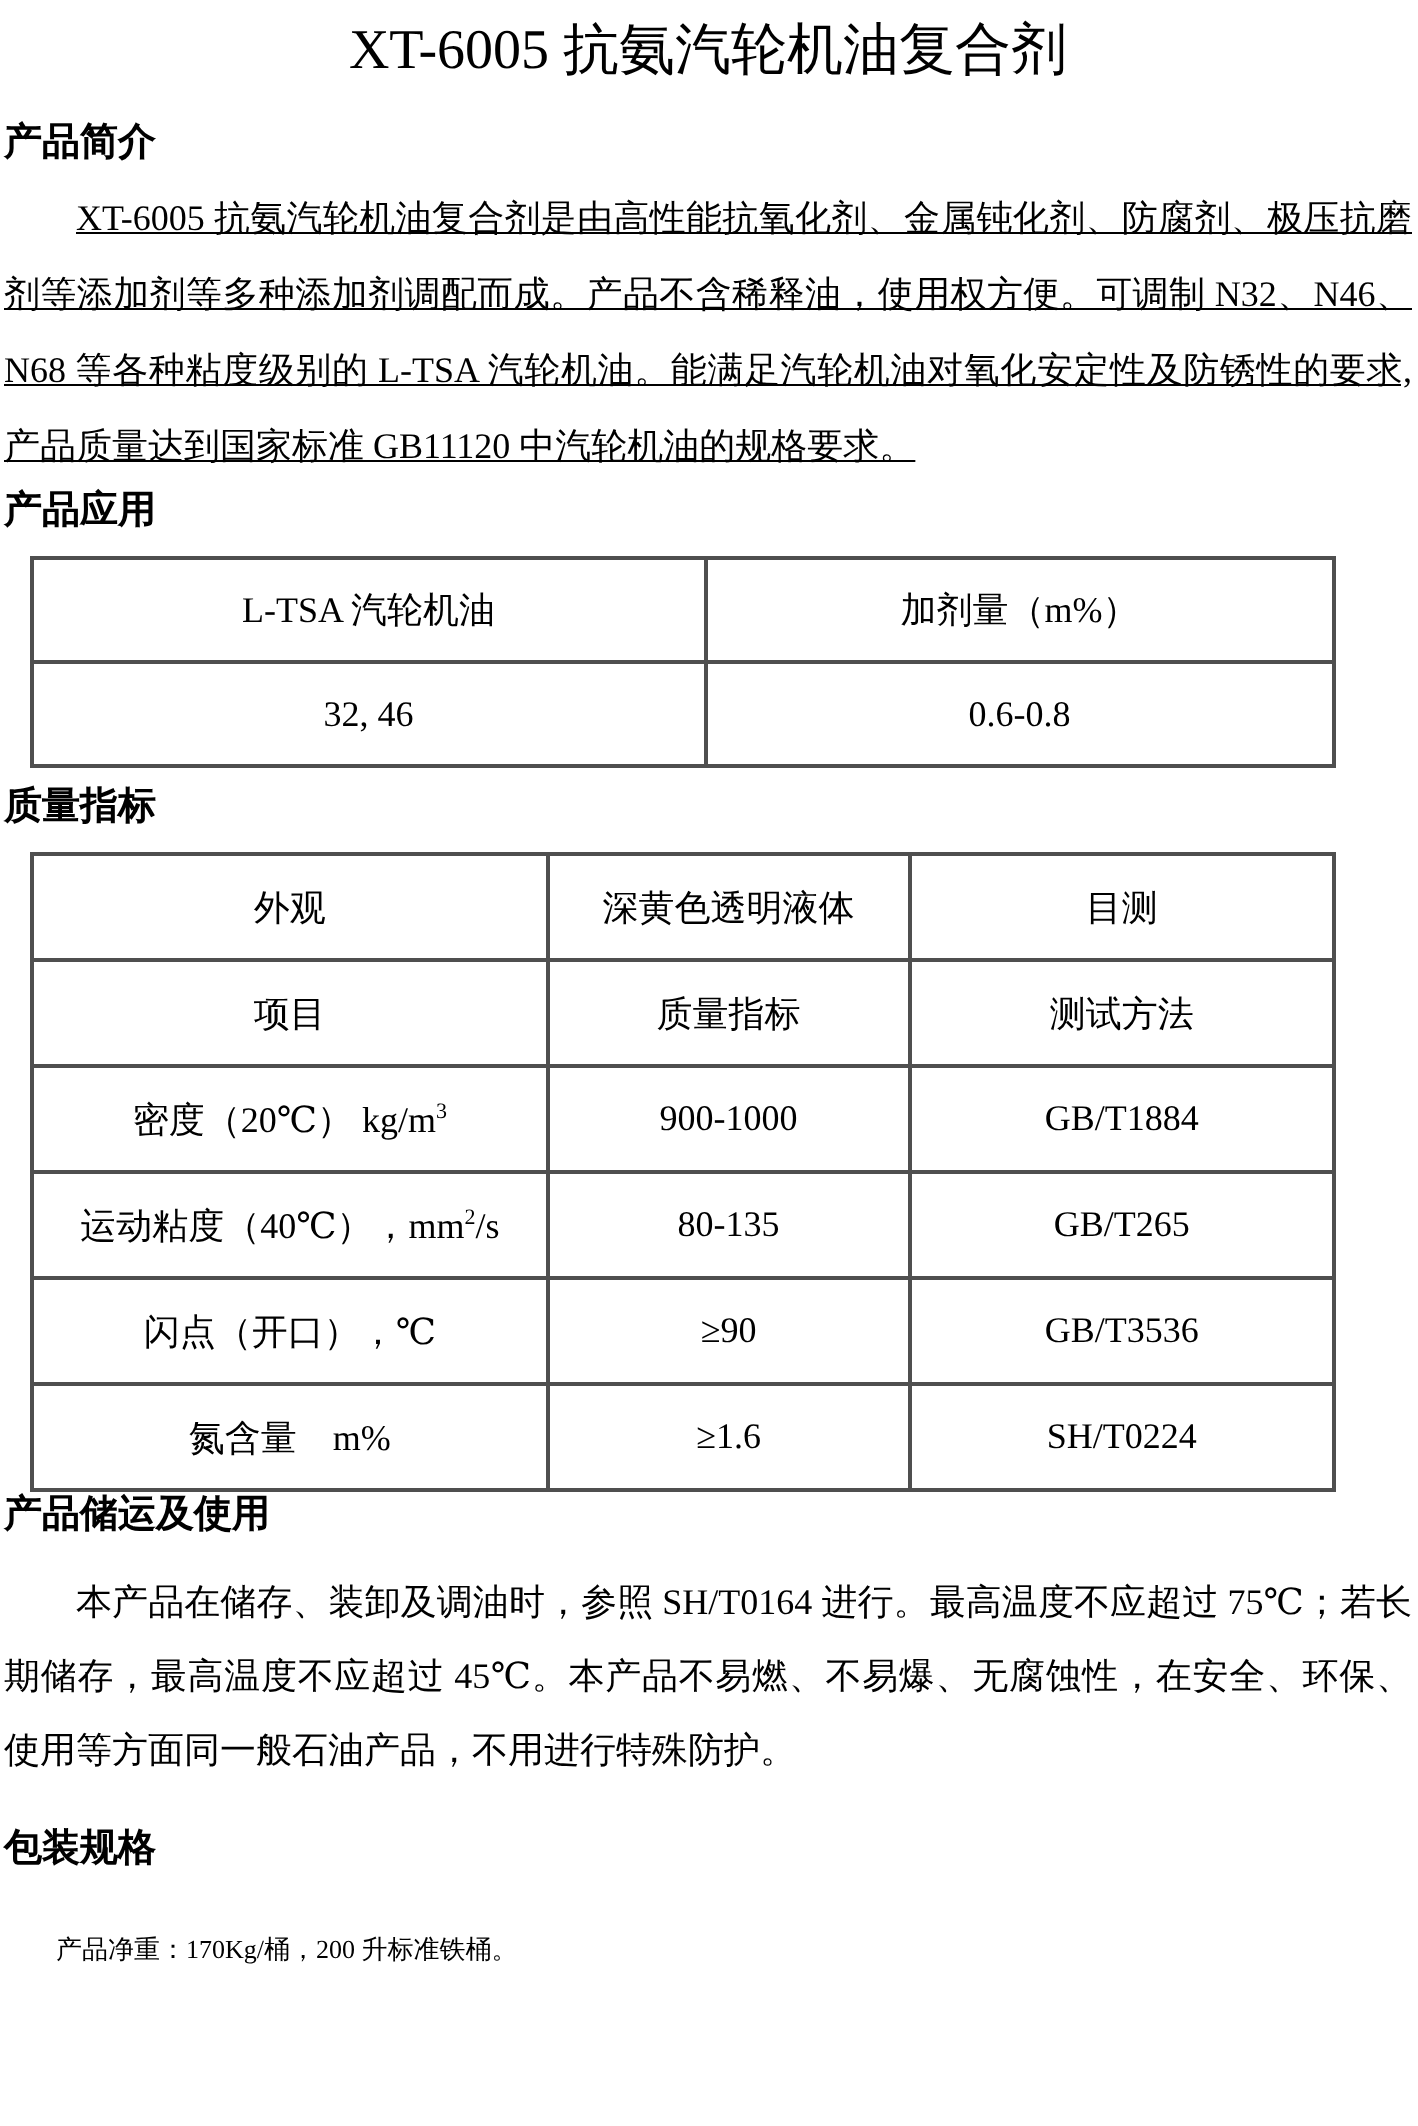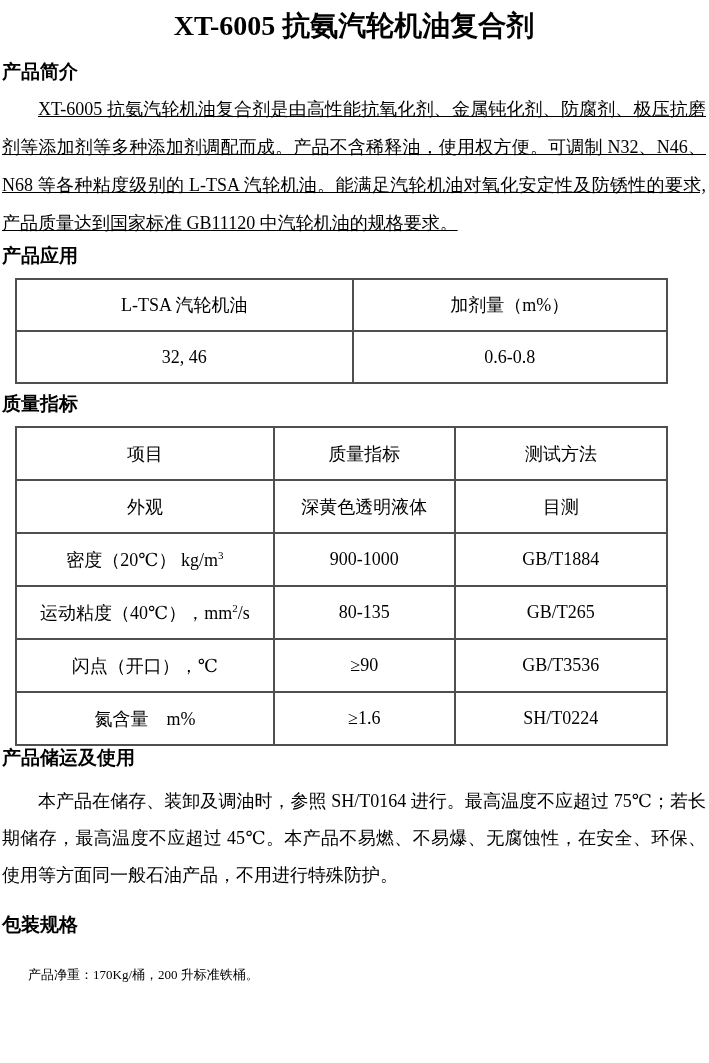--- a/index.html
+++ b/index.html
@@ -14,29 +14,29 @@
     color: #000000;
     font-family: "Liberation Serif", "DejaVu Serif", serif;
   }
   .page {
     padding: 0 3px 0 2px;
   }
   .doc-title {
     margin-top: 8px;
     text-align: center;
     font-size: 28px;
-    font-weight: bold;
+    font-weight: normal;
     line-height: 36px;
   }
   .section-heading {
     font-size: 19px;
     font-weight: bold;
     line-height: 24px;
   }
-  .h-intro      { margin-top: 16px; }
+  .h-intro      { margin-top: 16px; font-family: Liberation Mono, monospace; }
   .h-app        { margin-top: 2px; }
   .h-quality    { margin-top: 8px; }
   .h-storage    { }
   .h-packaging  { margin-top: 19px; }
   .body-para {
     margin: 0;
     font-size: 18px;
     line-height: 38px;
     text-indent: 2em;
     text-align: justify;
@@ -111,28 +111,28 @@
   <div class="section-heading h-quality">质量指标</div>
 
   <table class="tbl-quality">
     <colgroup>
         <col class="c1">
         <col class="c2">
         <col class="c3">
       </colgroup>
     <tbody>
       <tr>
+        <td>外观</td>
+        <td>深黄色透明液体</td>
+        <td>目测</td>
+      </tr>
+      <tr>
         <td>项目</td>
         <td>质量指标</td>
         <td>测试方法</td>
-      </tr>
-      <tr>
-        <td>外观</td>
-        <td>深黄色透明液体</td>
-        <td>目测</td>
       </tr>
       <tr>
         <td>
           <span>密度（20℃） kg/m</span><sup>3</sup><span></span>
         </td>
         <td>900-1000</td>
         <td>GB/T1884</td>
       </tr>
       <tr>
         <td>

